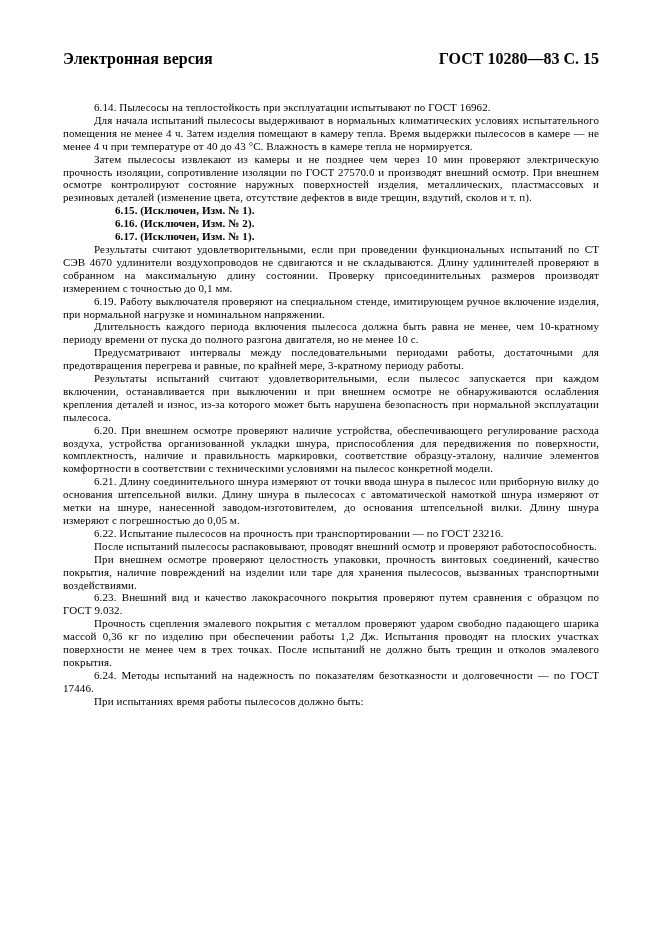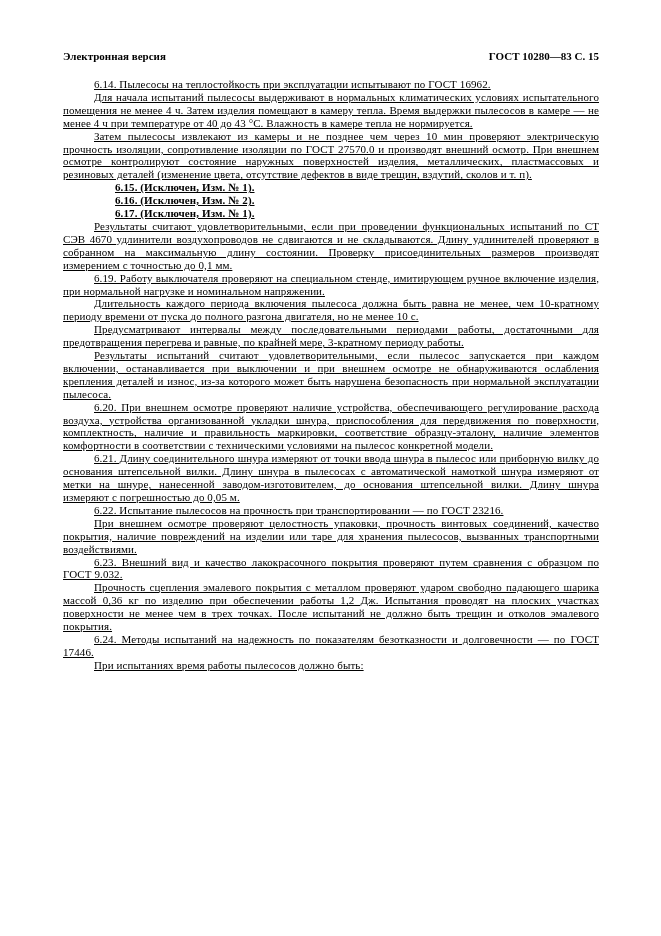--- a/index.html
+++ b/index.html
@@ -15,31 +15,30 @@
     box-sizing: border-box;
     padding: 50px 62px 0 63px;
     font-family: "Liberation Serif", "DejaVu Serif", serif;
     color: #000000;
     overflow: hidden;
   }
   .page-header {
     display: flex;
     justify-content: space-between;
     align-items: baseline;
-    font-size: 11px;
+    font-size: 16px;
     font-weight: bold;
-    margin-bottom: 16px;
+    margin-bottom: 33px;
   }
   .doc-body p {
     margin: 0;
     font-size: 11px;
     line-height: 12.9px;
     text-align: justify;
     letter-spacing: 0.1px;
-    text-decoration: underline;
   }
   .doc-body p.indent {
     text-indent: 31px;
   }
   .doc-body p.bold {
     font-weight: bold;
     margin-left: 21px;
   }
 </style>
 </head>
@@ -58,19 +57,20 @@
       <p class="indent bold">6.16. (Исключен, Изм. № 2).</p>
       <p class="indent bold">6.17. (Исключен, Изм. № 1).</p>
       <p class="indent">Результаты считают удовлетворительными, если при проведении функциональных испытаний по СТ СЭВ 4670 удлинители воздухопроводов не сдвигаются и не складываются. Длину удлинителей проверяют в собранном на максимальную длину состоянии. Проверку присоединительных размеров производят измерением с точностью до 0,1 мм.</p>
       <p class="indent">6.19. Работу выключателя проверяют на специальном стенде, имитирующем ручное включение изделия, при нормальной нагрузке и номинальном напряжении.</p>
       <p class="indent">Длительность каждого периода включения пылесоса должна быть равна не менее, чем 10-кратному периоду времени от пуска до полного разгона двигателя, но не менее 10 с.</p>
       <p class="indent">Предусматривают интервалы между последовательными периодами работы, достаточными для предотвращения перегрева и равные, по крайней мере, 3-кратному периоду работы.</p>
       <p class="indent">Результаты испытаний считают удовлетворительными, если пылесос запускается при каждом включении, останавливается при выключении и при внешнем осмотре не обнаруживаются ослабления крепления деталей и износ, из-за которого может быть нарушена безопасность при нормальной эксплуатации пылесоса.</p>
       <p class="indent">6.20. При внешнем осмотре проверяют наличие устройства, обеспечивающего регулирование расхода воздуха, устройства организованной укладки шнура, приспособления для передвижения по поверхности, комплектность, наличие и правильность маркировки, соответствие образцу-эталону, наличие элементов комфортности в соответствии с техническими условиями на пылесос конкретной модели.</p>
       <p class="indent">6.21. Длину соединительного шнура измеряют от точки ввода шнура в пылесос или приборную вилку до основания штепсельной вилки. Длину шнура в пылесосах с автоматической намоткой шнура измеряют от метки на шнуре, нанесенной заводом-изготовителем, до основания штепсельной вилки. Длину шнура измеряют с погрешностью до 0,05 м.</p>
       <p class="indent">6.22. Испытание пылесосов на прочность при транспортировании — по ГОСТ 23216.</p>
+      <p class="indent">После испытаний пылесосы распаковывают, проводят внешний осмотр и проверяют работоспособность.</p>
       <p class="indent">При внешнем осмотре проверяют целостность упаковки, прочность винтовых соединений, качество покрытия, наличие повреждений на изделии или таре для хранения пылесосов, вызванных транспортными воздействиями.</p>
       <p class="indent">6.23. Внешний вид и качество лакокрасочного покрытия проверяют путем сравнения с образцом по ГОСТ 9.032.</p>
       <p class="indent">Прочность сцепления эмалевого покрытия с металлом проверяют ударом свободно падающего шарика массой 0,36 кг по изделию при обеспечении работы 1,2 Дж. Испытания проводят на плоских участках поверхности не менее чем в трех точках. После испытаний не должно быть трещин и отколов эмалевого покрытия.</p>
       <p class="indent">6.24. Методы испытаний на надежность по показателям безотказности и долговечности — по ГОСТ 17446.</p>
       <p class="indent">При испытаниях время работы пылесосов должно быть:</p>
     </div>
 </div>
 
 </body></html>

